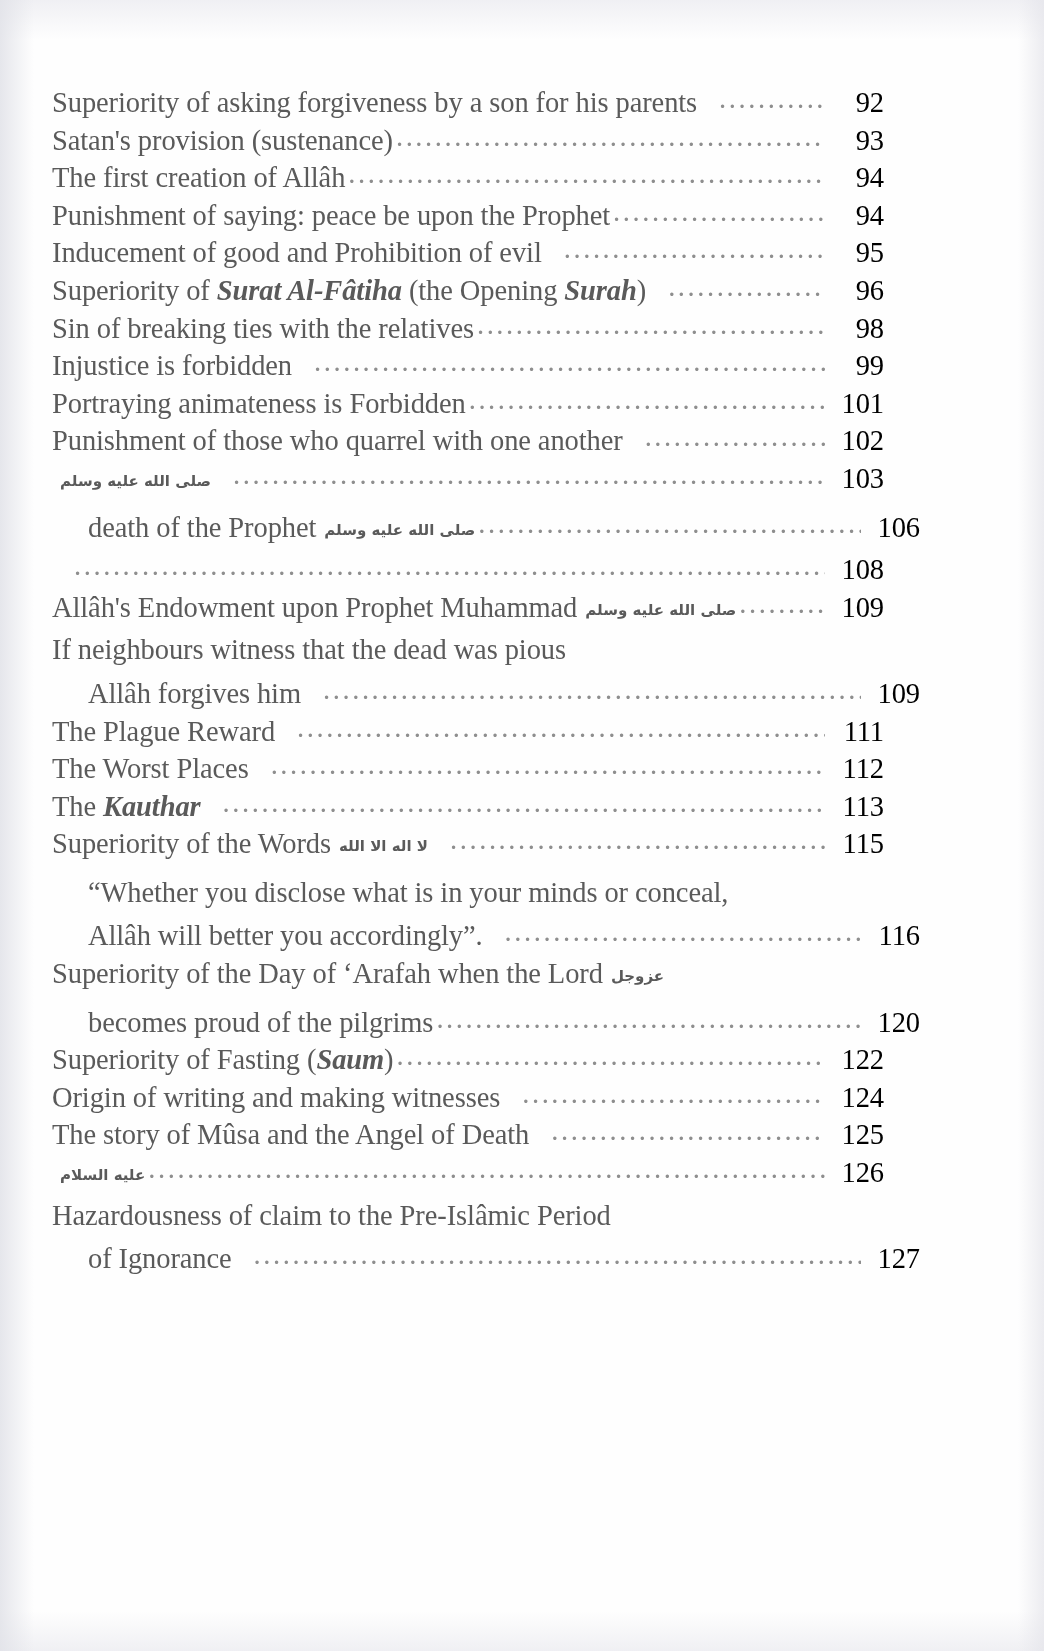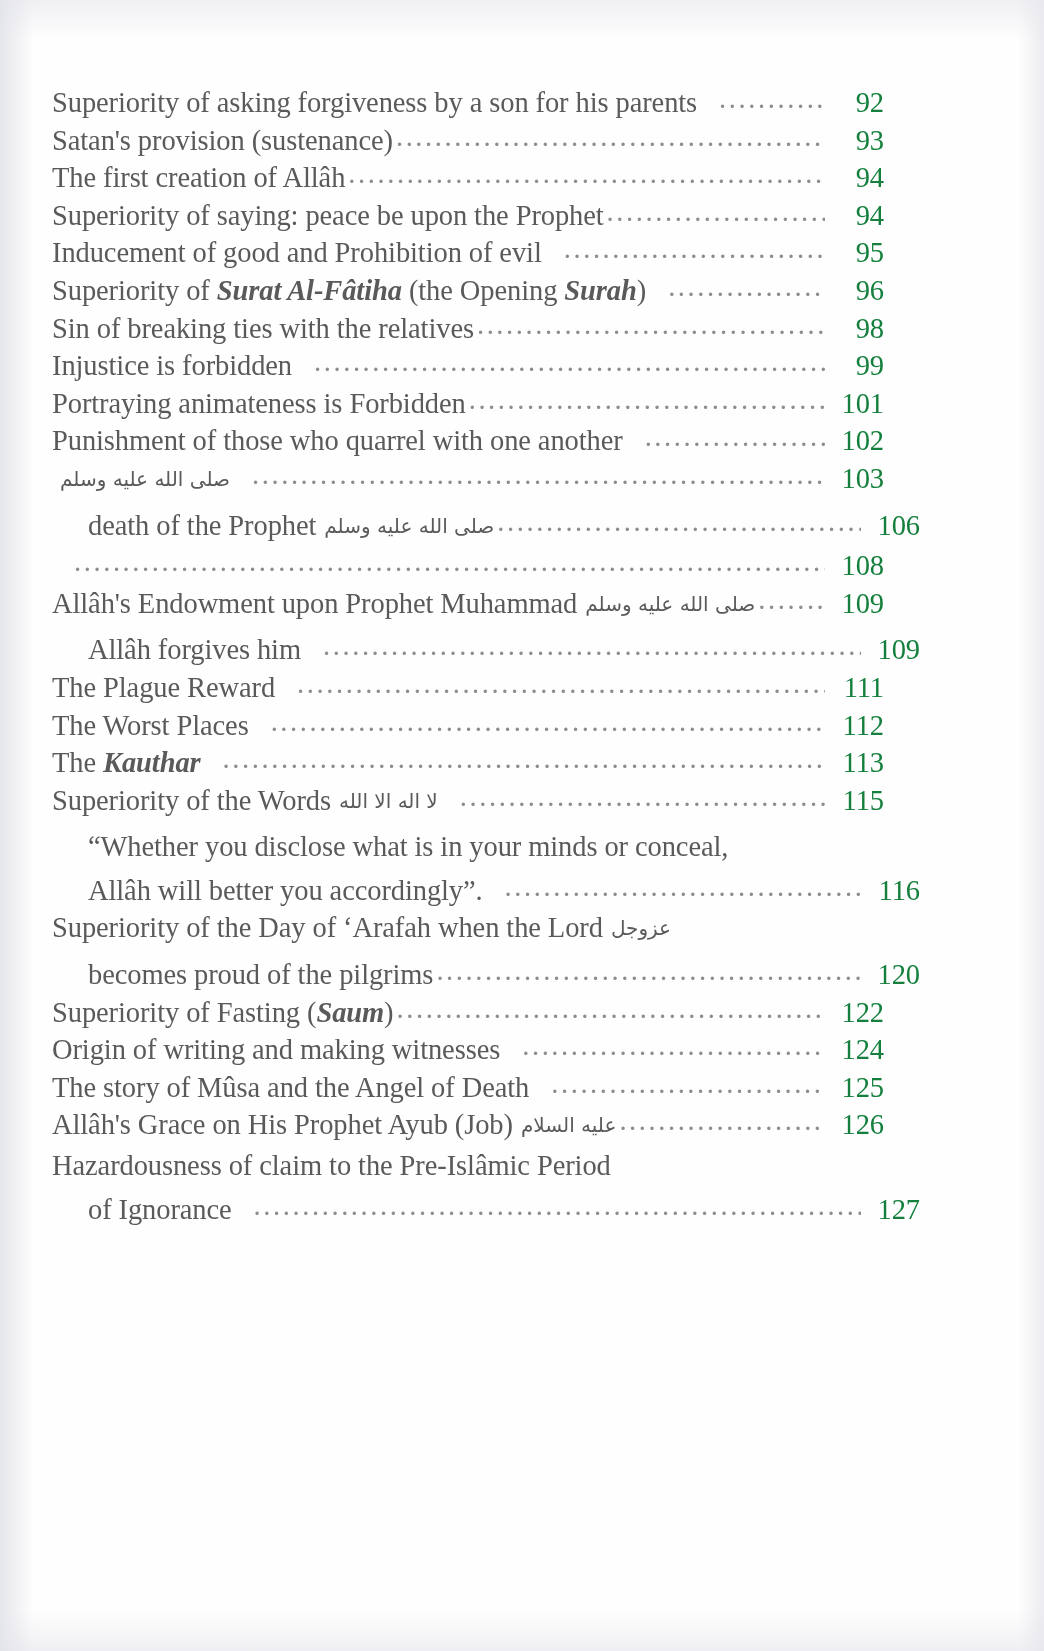--- a/index.html
+++ b/index.html
@@ -57,49 +57,50 @@
     white-space: nowrap;
     flex: 0 0 auto;
     text-align: right;
   }
   .title i {
     font-style: italic;
     font-weight: bold;
   }
   .ar {
     font-family: "DejaVu Sans", "Liberation Sans", sans-serif;
-    font-size: 20px;
+    font-size: 15px;
     direction: rtl;
     unicode-bidi: isolate;
     white-space: nowrap;
     padding-left: 8px;
     position: relative;
     top: -2px;
     letter-spacing: 0;
+    font-weight: bold;
   }
   .leader {
     flex: 1 1 auto;
     overflow: hidden;
     white-space: nowrap;
     font-size: 28.5px;
     color: #8e8e8e;
     position: relative;
     top: -4px;
     letter-spacing: 2.6px;
     margin: 0 5px 0 9px;
   }
   .leader.gapbig { margin-left: 22px; }
   .leader.gapsm  { margin-left: 3px; }
   .pgno {
     flex: 0 0 auto;
     text-align: right;
     min-width: 54px;
     white-space: nowrap;
     font-size: 28.5px;
-    color: #15803d;
+    color: #000000;
   }
   .noleader .leader { visibility: hidden; }
 </style>
 </head>
 <body>
 
 <div class="page">
   <div class="toc">
       <div class="entry">
         <span class="title">Superiority of asking forgiveness by a son for his parents</span>
@@ -110,21 +111,21 @@
         <span class="title">Satan's provision (sustenance)</span>
         <span class="leader gapsm">........................................................................................................................</span>
         <span class="pgno">93</span>
       </div>
       <div class="entry">
         <span class="title">The first creation of Allâh</span>
         <span class="leader gapsm">........................................................................................................................</span>
         <span class="pgno">94</span>
       </div>
       <div class="entry">
-        <span class="title">Superiority of saying: peace be upon the Prophet</span>
+        <span class="title">Punishment of saying: peace be upon the Prophet</span>
         <span class="leader gapsm">........................................................................................................................</span>
         <span class="pgno">94</span>
       </div>
       <div class="entry">
         <span class="title">Inducement of good and Prohibition of evil</span>
         <span class="leader gapbig">........................................................................................................................</span>
         <span class="pgno">95</span>
       </div>
       <div class="entry">
         <span class="title">Superiority of <i>Surat Al-Fâtiha</i> (the Opening <i>Surah</i>)</span>
@@ -164,20 +165,25 @@
       </div>
       <div class="entry">
         <span class="leader gapbig">........................................................................................................................</span>
         <span class="pgno">108</span>
       </div>
       <div class="entry">
         <span class="title">Allâh's Endowment upon Prophet Muhammad</span>
         <span class="ar">صلى الله عليه وسلم</span>
         <span class="leader gapsm">........................................................................................................................</span>
         <span class="pgno">109</span>
+      </div>
+      <div class="entry noleader">
+        <span class="title">If neighbours witness that the dead was pious</span>
+        <span class="leader gapsm">........................................................................................................................</span>
+        <span class="pgno"></span>
       </div>
       <div class="entry sub">
         <span class="title">Allâh forgives him</span>
         <span class="leader gapbig">........................................................................................................................</span>
         <span class="pgno">109</span>
       </div>
       <div class="entry">
         <span class="title">The Plague Reward</span>
         <span class="leader gapbig">........................................................................................................................</span>
         <span class="pgno">111</span>
@@ -228,21 +234,20 @@
         <span class="title">Origin of writing and making witnesses</span>
         <span class="leader gapbig">........................................................................................................................</span>
         <span class="pgno">124</span>
       </div>
       <div class="entry">
         <span class="title">The story of Mûsa and the Angel of Death</span>
         <span class="leader gapbig">........................................................................................................................</span>
         <span class="pgno">125</span>
       </div>
       <div class="entry">
-        <span class="title">Allâh's Grace on His Prophet Ayub (Job)</span>
         <span class="ar">عليه السلام</span>
         <span class="leader gapsm">........................................................................................................................</span>
         <span class="pgno">126</span>
       </div>
       <div class="entry noleader">
         <span class="title">Hazardousness of claim to the Pre-Islâmic Period</span>
         <span class="leader gapsm">........................................................................................................................</span>
         <span class="pgno"></span>
       </div>
       <div class="entry sub">

